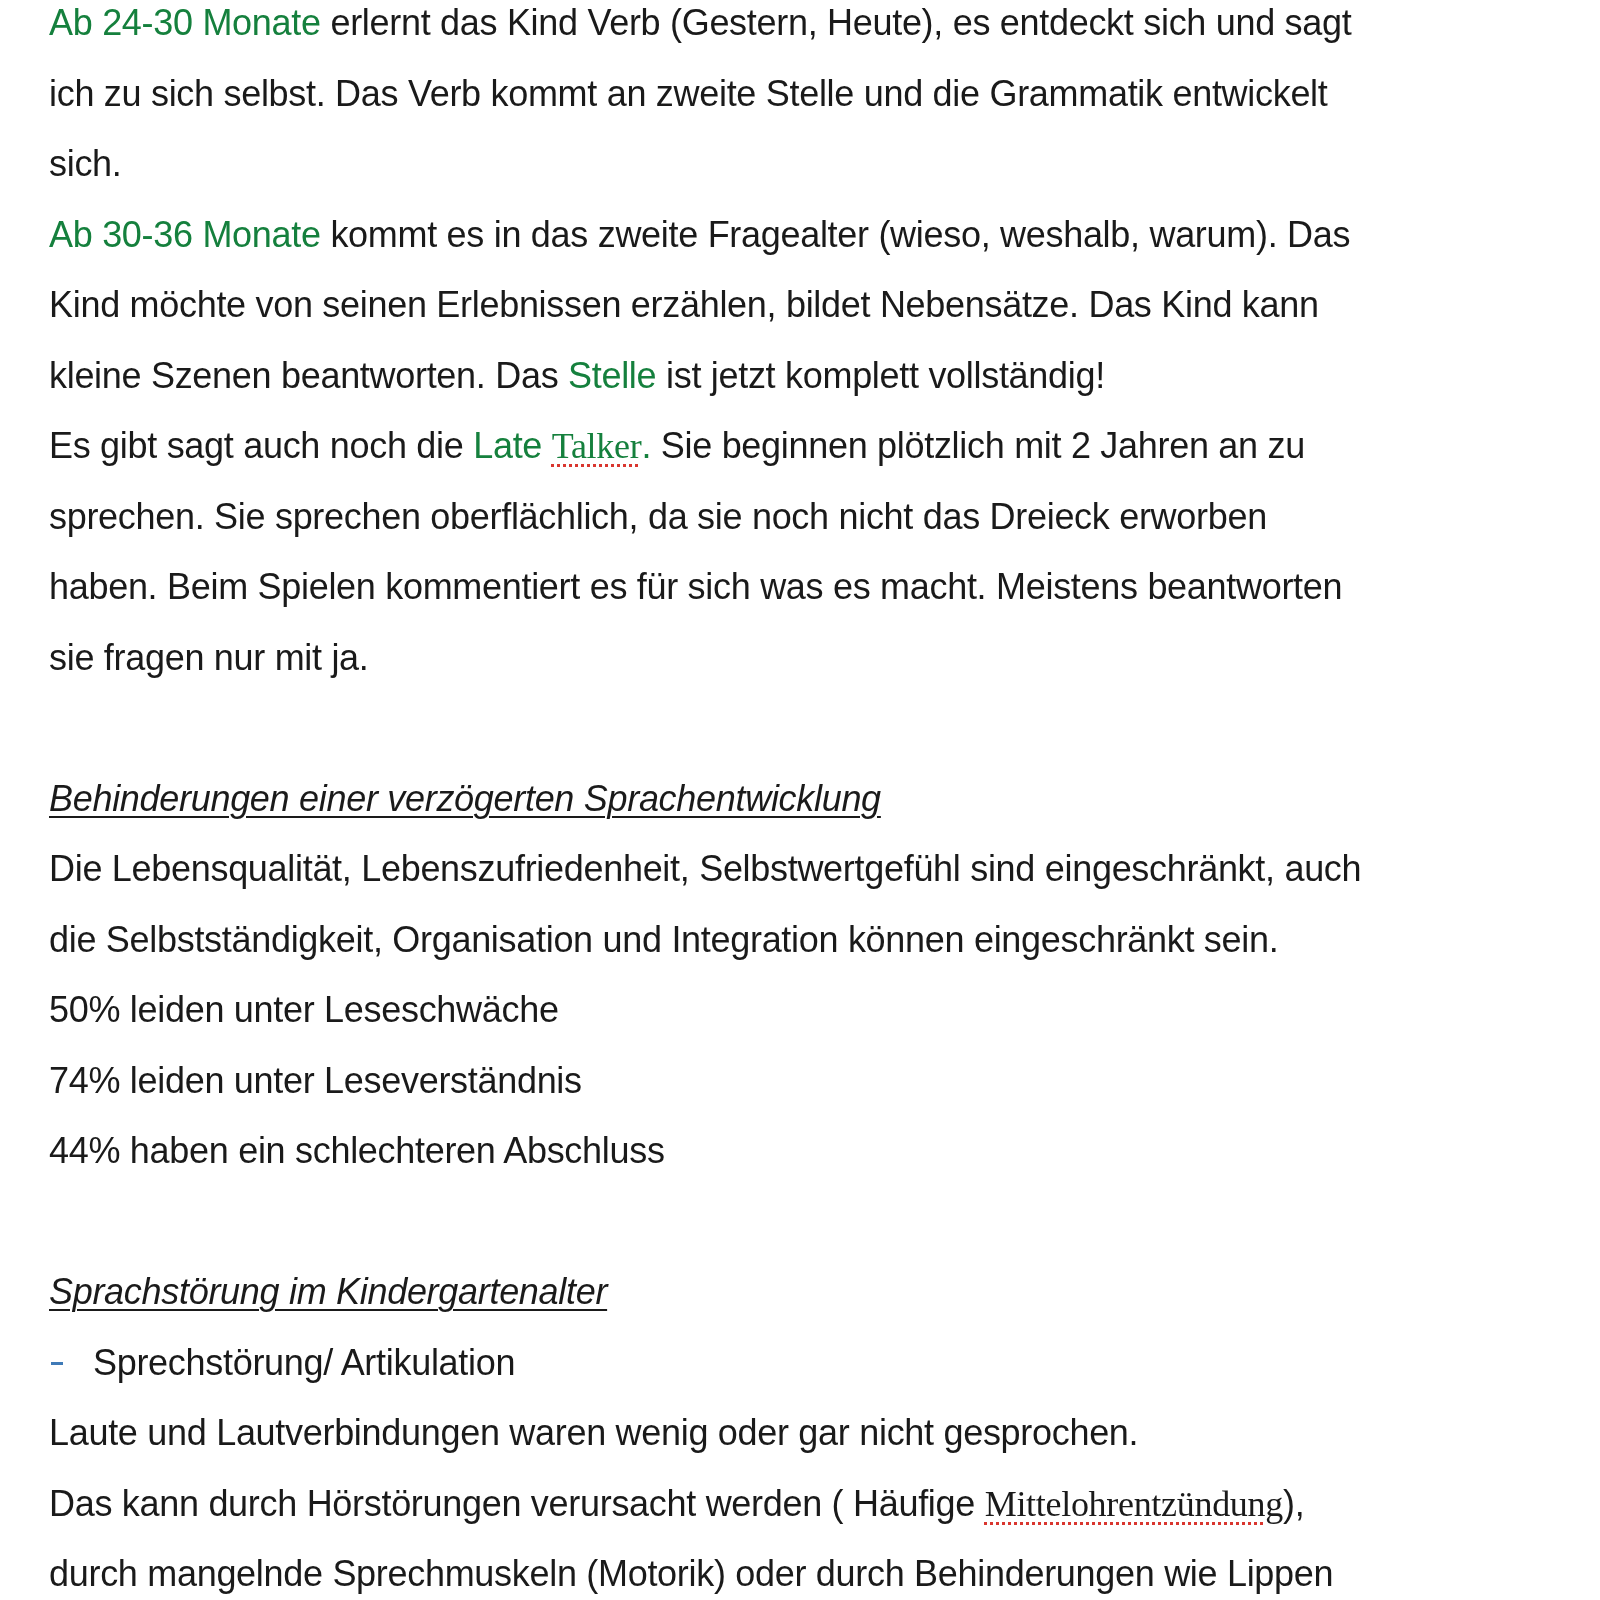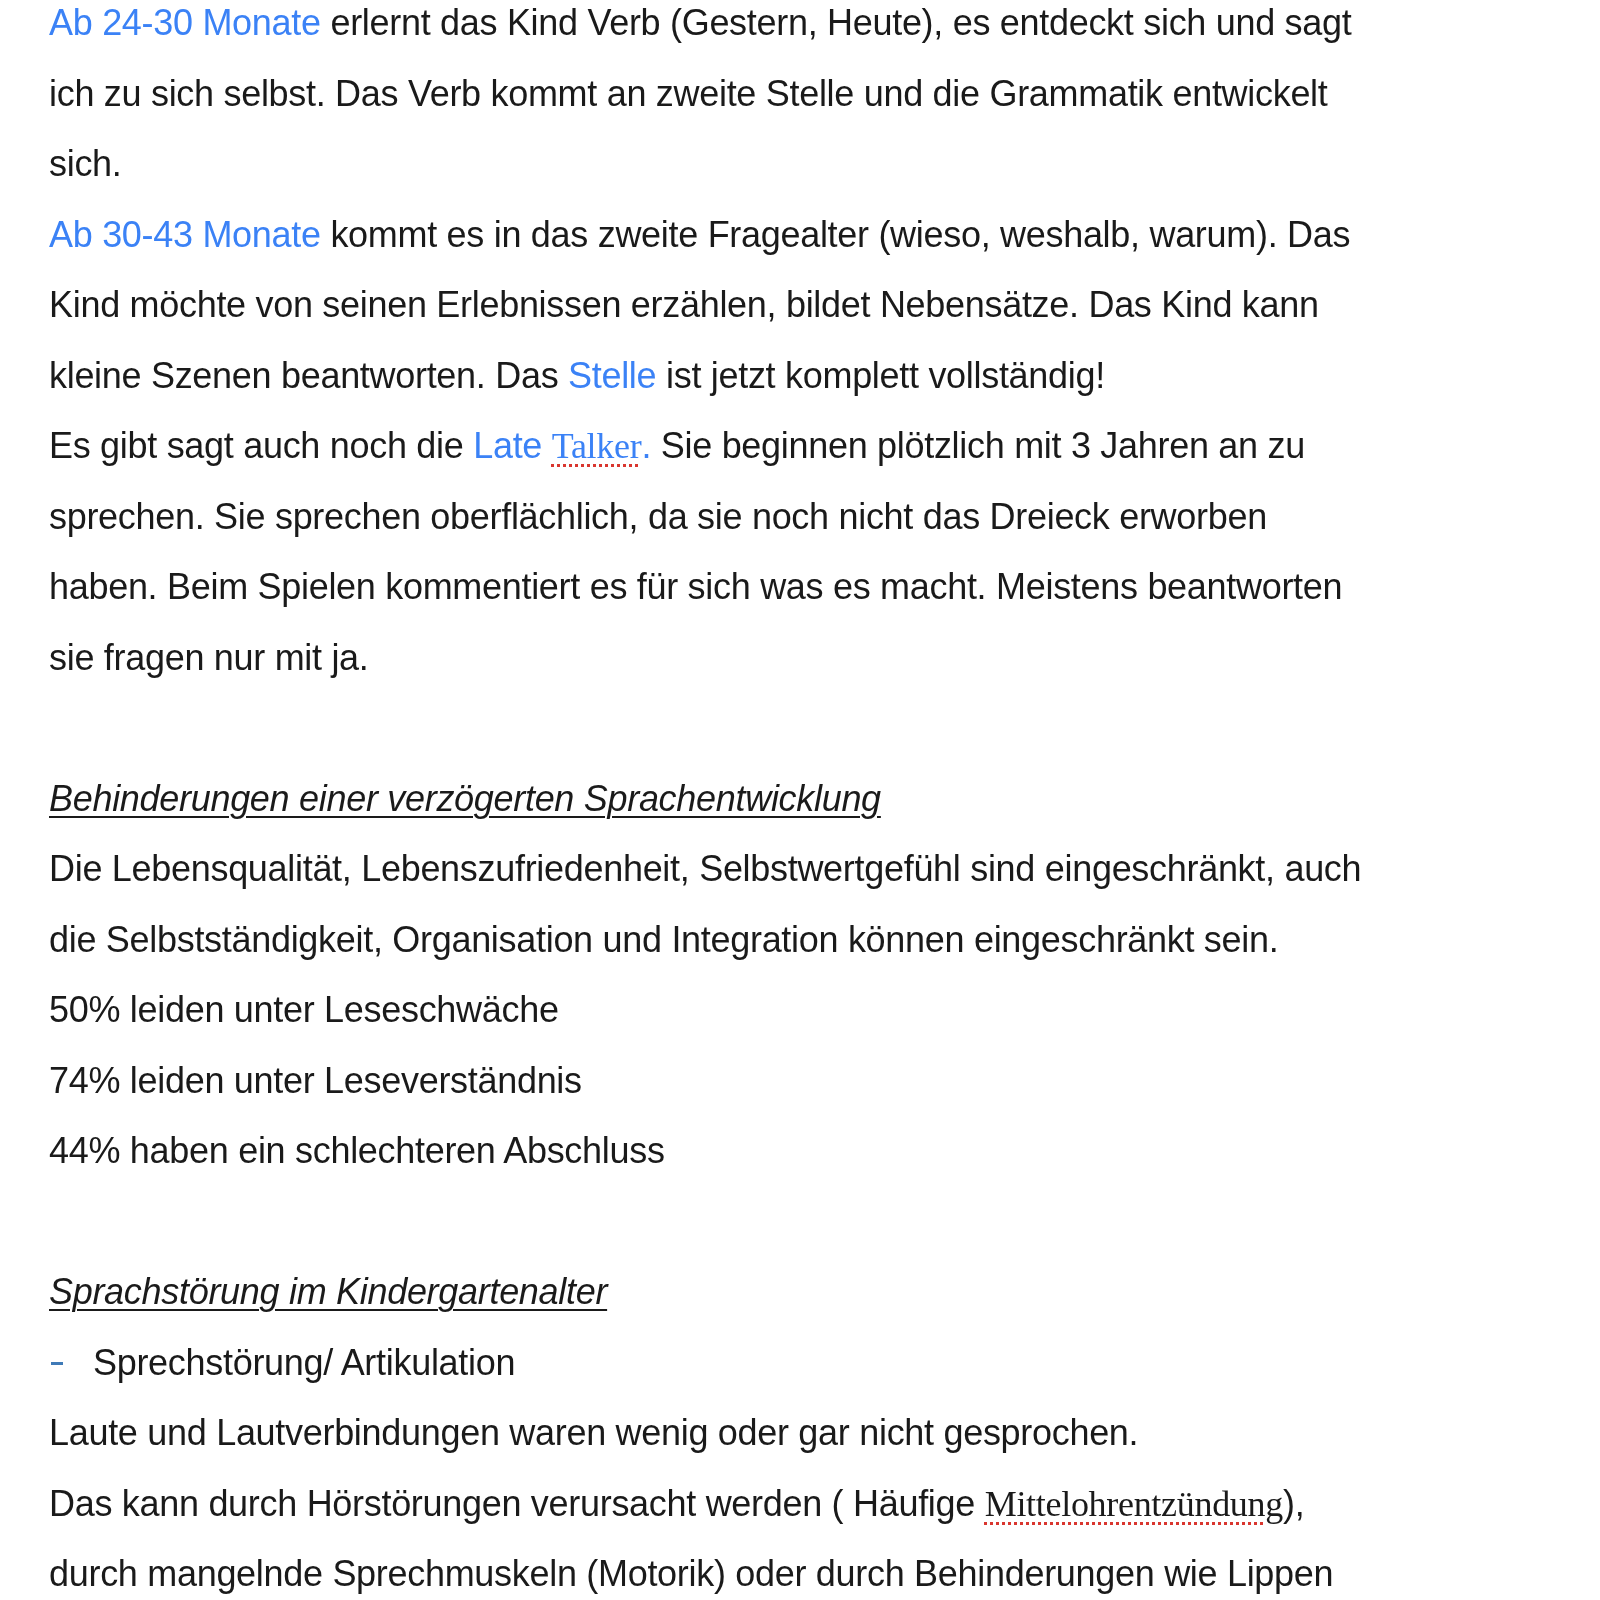--- a/index.html
+++ b/index.html
@@ -7,45 +7,45 @@
     width: 1600px; height: 1600px; overflow: hidden; position: relative;
     font-family: "Liberation Sans", sans-serif;
     color: #1a1a1a;
   }
   .doc {
     position: absolute; left: 49px; top: 0; width: 1560px;
     font-size: 36px; line-height: 70.5px; letter-spacing: -0.3px;
   }
   .line { white-space: nowrap; height: 70.5px; }
   .line.first { margin-top: -12px; }
-  .blue { color: #3b82f6; }
+  .blue { color: #15803d; }
   .spell {
     text-decoration: underline dotted #d9362f;
     text-decoration-thickness: 3px;
     text-underline-offset: 6px;
     font-family: Liberation Serif, serif;
   }
   .heading { font-style: italic; text-decoration: underline; text-underline-offset: 5px; text-decoration-thickness: 2px; }
   .blank { height: 70.5px; }
   .bullet { display: inline-block; width: 44px; color: #3f7ab7; position: relative; }
   .bullet::before { content: ""; position: absolute; left: 2px; top: -13px; width: 12px; height: 3px; background: #3f7ab7; }
 </style>
 </head>
 <body>
 
 <div class="doc">
   <div class="line first"><span class="blue">Ab 24-30 Monate</span><span> erlernt das Kind Verb (Gestern, Heute), es entdeckt sich und sagt</span></div>
   <div class="line">ich zu sich selbst. Das Verb kommt an zweite Stelle und die Grammatik entwickelt</div>
   <div class="line">sich.</div>
 
-  <div class="line"><span class="blue">Ab 30-43 Monate</span><span> kommt es in das zweite Fragealter (wieso, weshalb, warum). Das</span></div>
+  <div class="line"><span class="blue">Ab 30-36 Monate</span><span> kommt es in das zweite Fragealter (wieso, weshalb, warum). Das</span></div>
   <div class="line">Kind möchte von seinen Erlebnissen erzählen, bildet Nebensätze. Das Kind kann</div>
   <div class="line"><span>kleine Szenen beantworten. Das </span><span class="blue">Stelle</span><span> ist jetzt komplett vollständig!</span></div>
 
-  <div class="line"><span>Es gibt sagt auch noch die </span><span class="blue"><span>Late </span><span class="spell">Talker</span><span>.</span></span><span> Sie beginnen plötzlich mit 3 Jahren an zu</span></div>
+  <div class="line"><span>Es gibt sagt auch noch die </span><span class="blue"><span>Late </span><span class="spell">Talker</span><span>.</span></span><span> Sie beginnen plötzlich mit 2 Jahren an zu</span></div>
   <div class="line">sprechen. Sie sprechen oberflächlich, da sie noch nicht das Dreieck erworben</div>
   <div class="line">haben. Beim Spielen kommentiert es für sich was es macht. Meistens beantworten</div>
   <div class="line">sie fragen nur mit ja.</div>
 
   <div class="blank"></div>
 
   <div class="line"><span class="heading">Behinderungen einer verzögerten Sprachentwicklung</span></div>
   <div class="line">Die Lebensqualität, Lebenszufriedenheit, Selbstwertgefühl sind eingeschränkt, auch</div>
   <div class="line">die Selbstständigkeit, Organisation und Integration können eingeschränkt sein.</div>
   <div class="line">50% leiden unter Leseschwäche</div>

